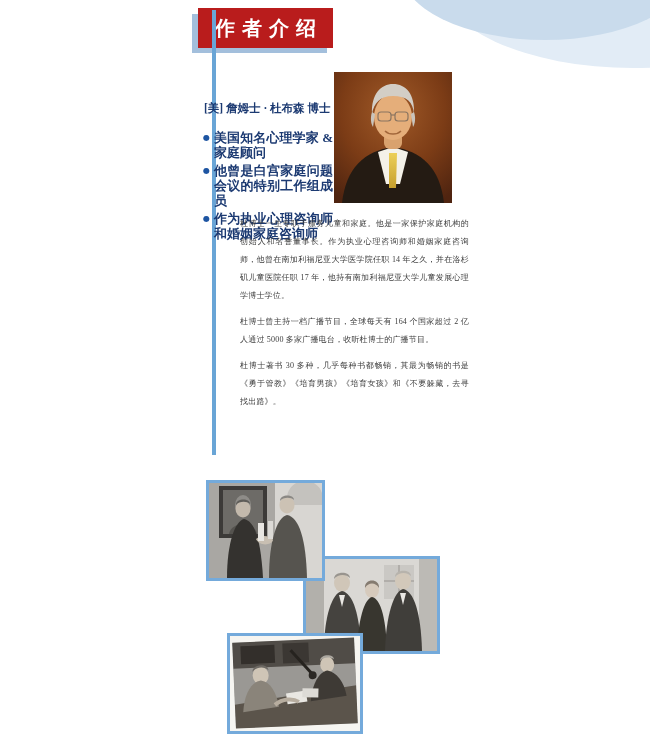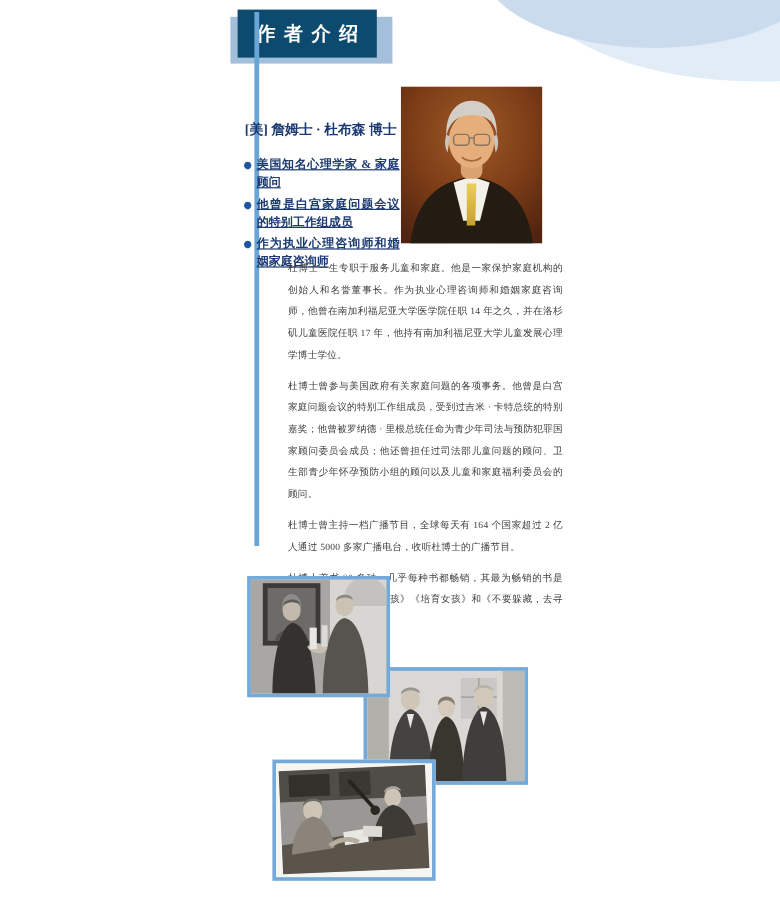--- a/index.html
+++ b/index.html
@@ -4,34 +4,34 @@
 <style>
   html,body{margin:0;padding:0;background:#ffffff;}
   .page{position:relative;width:650px;height:750px;background:#ffffff;overflow:hidden;
         font-family:"Liberation Serif","DejaVu Serif",serif;}
   
   .arc{position:absolute;border-radius:50%;}
   .arc-light{left:438px;top:-112px;width:390px;height:180px;background:#e2ecf6;}
   .arc-dark{left:400px;top:-102px;width:290px;height:142px;background:#c9dbec;}
   
   .header-shadow{position:absolute;left:192px;top:14px;width:135px;height:39px;background:#a3bfdc;}
-  .header-box{position:absolute;left:198px;top:8px;width:116px;height:40px;background:#0c4a6e;
+  .header-box{position:absolute;left:198px;top:8px;width:135px;height:40px;background:#b91c1c;
               display:flex;align-items:center;justify-content:center;color:#ffffff;
-              font-weight:bold;font-size:16px;letter-spacing:7px;text-indent:7px;
+              font-weight:bold;font-size:20px;letter-spacing:7px;text-indent:7px;
               font-family:"Liberation Sans","DejaVu Sans",sans-serif;}
   
   .v-line{position:absolute;left:212px;top:10px;width:4px;height:445px;background:#69a5d6;}
   
   .author-name{position:absolute;left:204px;top:101px;width:180px;color:#1c3a72;
                font-weight:bold;font-size:11.5px;}
   .bullets{position:absolute;left:203px;top:130px;width:130px;margin:0;padding:0;list-style:none;}
   .bullets li{display:flex;margin:0 0 3px 0;}
   .bullet-dot{flex:0 0 auto;color:#1e55a2;font-size:8px;line-height:15px;margin-right:4px;
               font-family:"DejaVu Sans",sans-serif;}
-  .bullet-text{color:#1c3a72;font-weight:bold;font-size:10px;line-height:15px;text-align:justify;text-decoration:underline;}
+  .bullet-text{color:#1c3a72;font-weight:bold;font-size:13px;line-height:15px;text-align:justify;}
   
   .portrait{position:absolute;left:334px;top:72px;width:118px;height:131px;}
   
   .body-text{position:absolute;left:240px;top:215px;width:229px;}
   .body-text p{margin:0 0 8px 0;font-size:8px;line-height:18px;color:#3d3d3d;
                text-align:justify;letter-spacing:0.2px;}
   .body-text p:last-child{margin-bottom:0;}
   
   .photo{position:absolute;border:3px solid #74aadb;background:#cfcfcf;}
   .photo-1{left:206px;top:480px;width:113px;height:95px;z-index:3;}
@@ -96,21 +96,20 @@
       <path d="M80,40 C82,46 81,52 79,55 L77,42 Z" fill="#c9c4bc"></path>
       <rect x="44" y="40" width="13" height="9" rx="3" fill="none" stroke="#8a7460" stroke-width="1.2"></rect>
       <rect x="61" y="40" width="13" height="9" rx="3" fill="none" stroke="#8a7460" stroke-width="1.2"></rect>
       <line x1="57" y1="43" x2="61" y2="43" stroke="#8a7460" stroke-width="1.2"></line>
       <path d="M51,59 C55,63 63,63 67,59" fill="none" stroke="#a3683c" stroke-width="1.5"></path>
     </svg>
   </div>
 
   <div class="body-text">
     <p>杜博士一生专职于服务儿童和家庭。他是一家保护家庭机构的创始人和名誉董事长。作为执业心理咨询师和婚姻家庭咨询师，他曾在南加利福尼亚大学医学院任职 14 年之久，并在洛杉矶儿童医院任职 17 年，他持有南加利福尼亚大学儿童发展心理学博士学位。</p>
-    <p>杜博士曾参与美国政府有关家庭问题的各项事务。他曾是白宫家庭问题会议的特别工作组成员，受到过吉米 · 卡特总统的特别嘉奖；他曾被罗纳德 · 里根总统任命为青少年司法与预防犯罪国家顾问委员会成员；他还曾担任过司法部儿童问题的顾问、卫生部青少年怀孕预防小组的顾问以及儿童和家庭福利委员会的顾问。</p>
     <p>杜博士曾主持一档广播节目，全球每天有 164 个国家超过 2 亿人通过 5000 多家广播电台，收听杜博士的广播节目。</p>
     <p>杜博士著书 30 多种，几乎每种书都畅销，其最为畅销的书是《勇于管教》《培育男孩》《培育女孩》和《不要躲藏，去寻找出路》。</p>
   </div>
 
   <div class="photo photo-1">
     <svg width="113" height="95" viewBox="0 0 113 95">
       <rect width="113" height="95" fill="#a9a7a3"></rect>
       <rect x="66" y="0" width="47" height="95" fill="#d8d6d2"></rect>
       <path d="M78,14 A18,18 0 0 1 113,10 L113,22 L78,22 Z" fill="#c4c2be"></path>
       <rect x="10" y="3" width="48" height="52" fill="#3c3a38"></rect>

